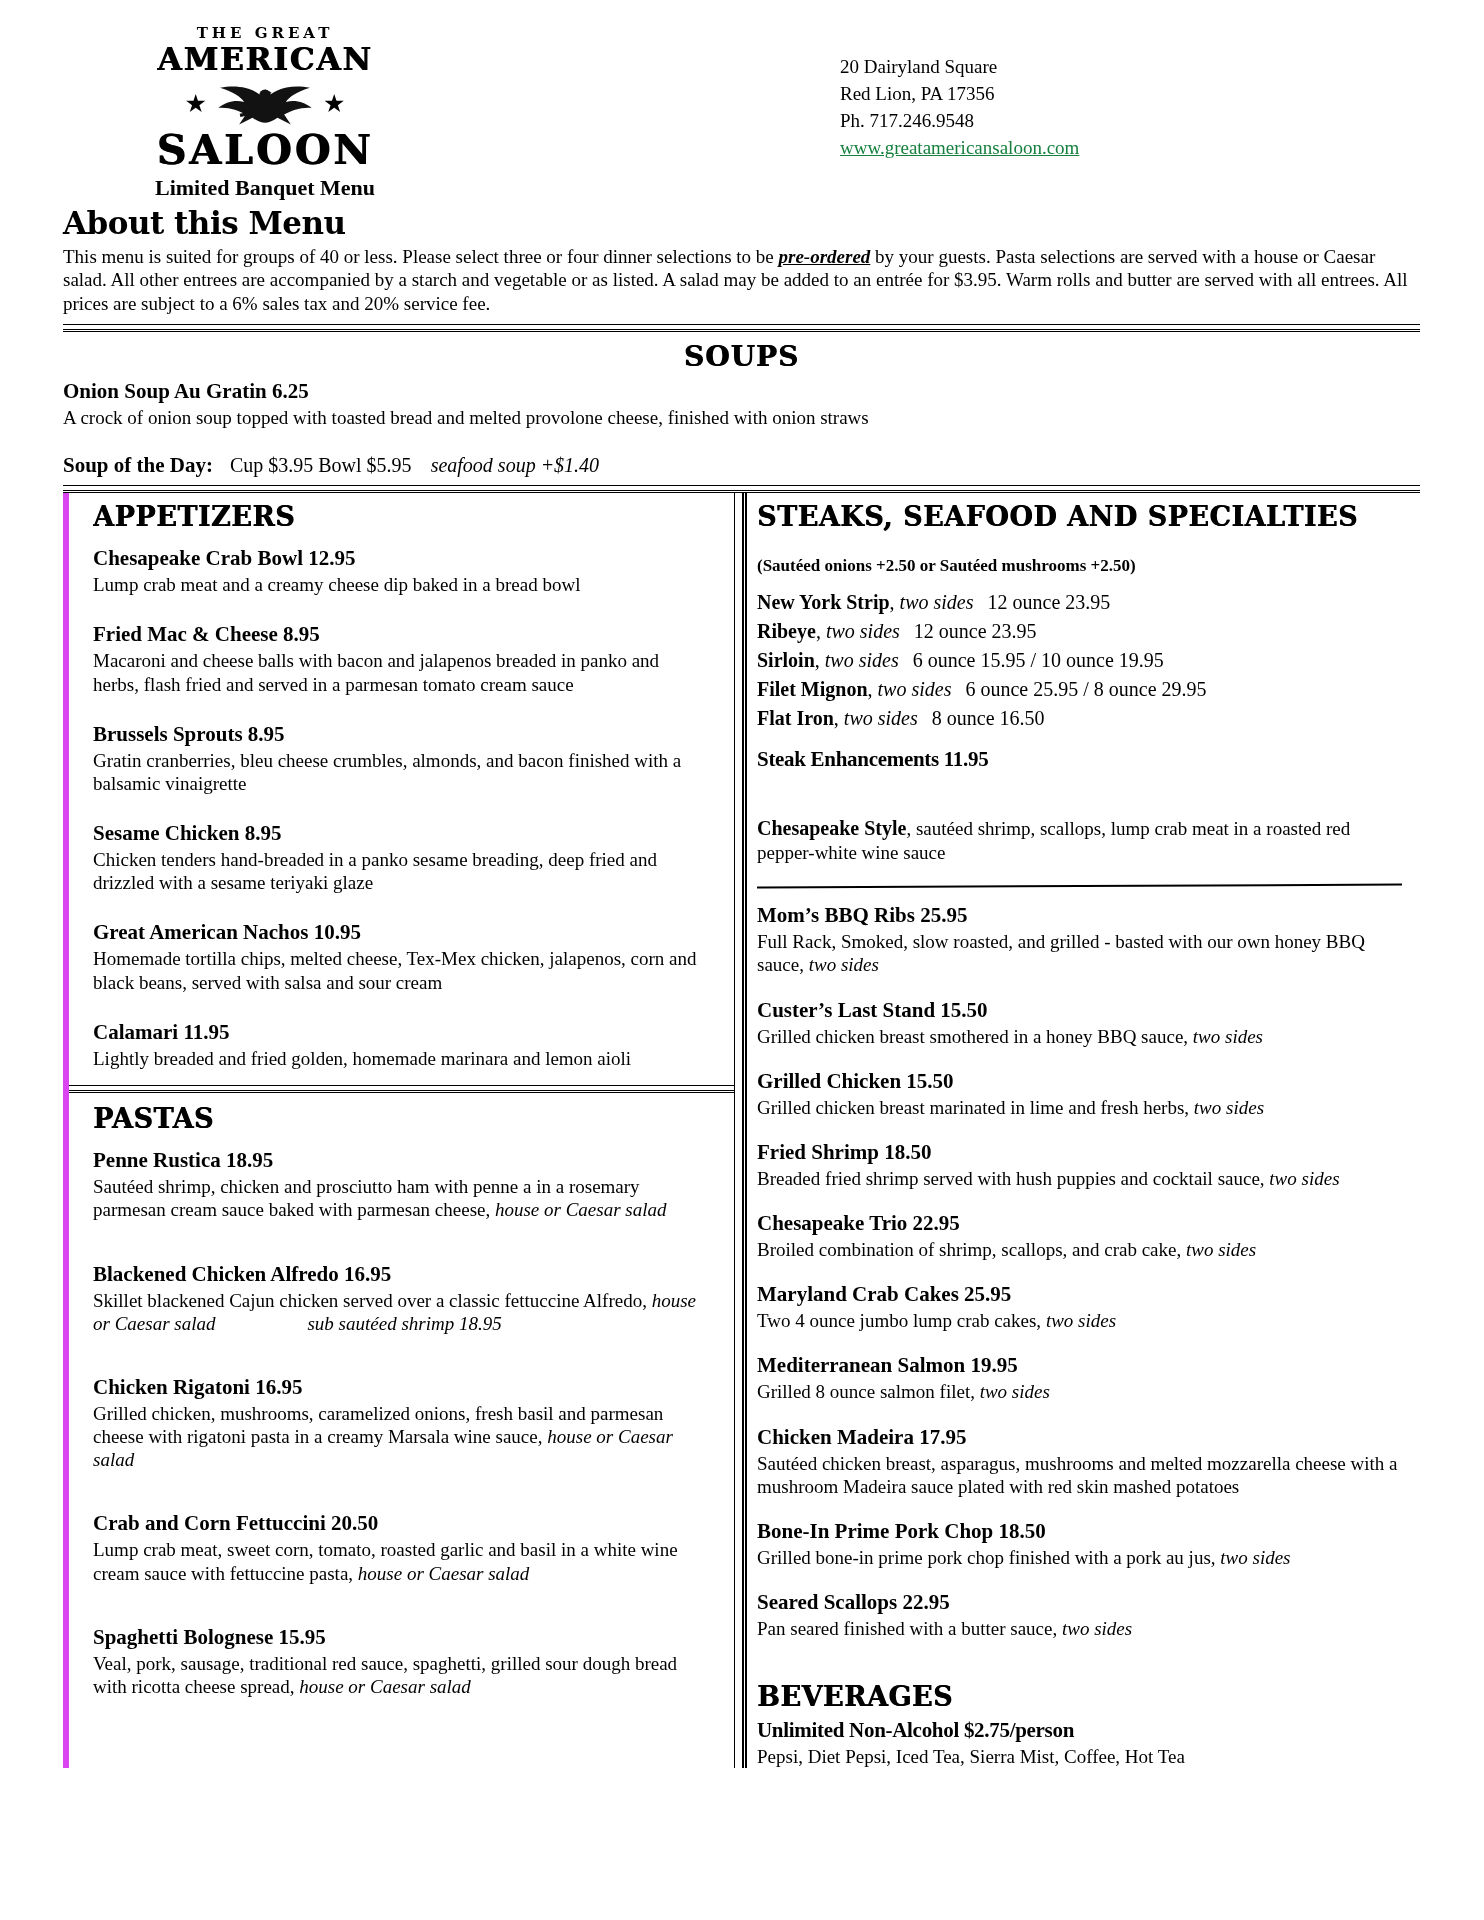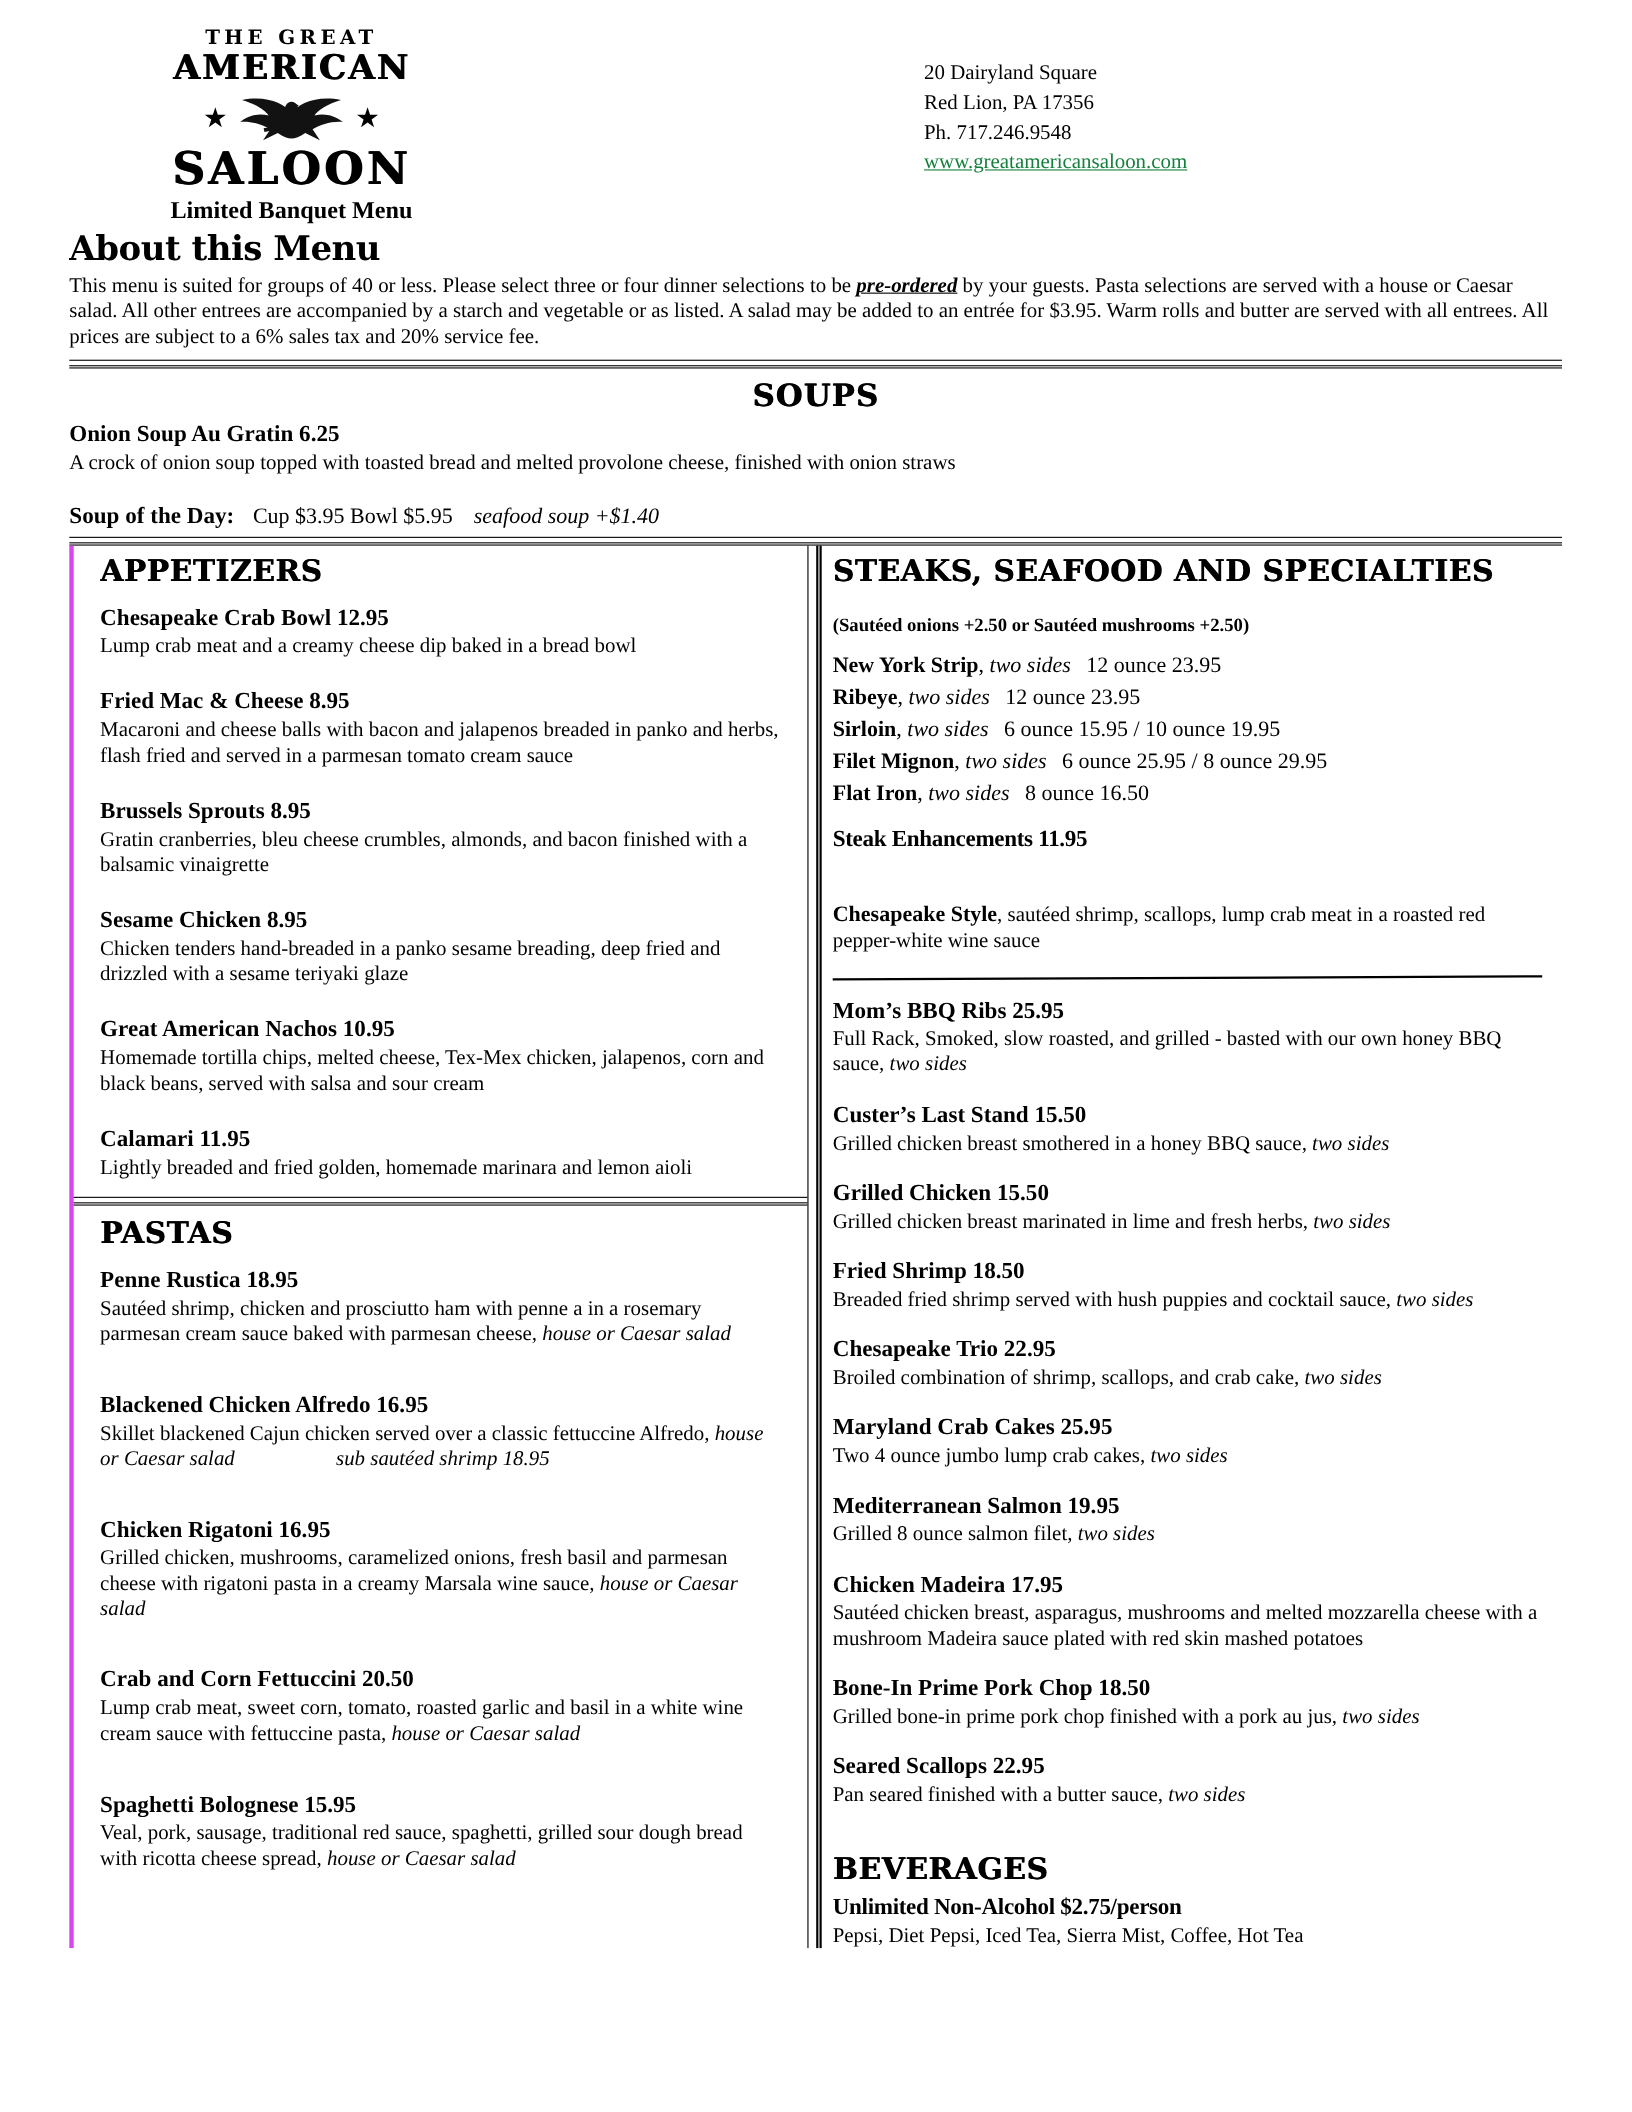--- a/index.html
+++ b/index.html
@@ -3,21 +3,21 @@
 <meta charset="utf-8">
 <style>
   html,body{margin:0;padding:0;background:#f0f0f0;}
   .page{width:1484px;height:1920px;margin:0 auto;background:#ffffff;color:#000;
         font-family:"Liberation Serif", serif;box-sizing:border-box;
         padding:26px 64px 0 63px;overflow:hidden;position:relative;}
   
   .hdr{display:flex;align-items:flex-start;}
   .logo{width:260px;margin-left:72px;text-align:center;line-height:1;
         font-family:"DejaVu Serif", serif;}
-  .logo-top{font-size:18px;font-weight:bold;letter-spacing:4px;margin-bottom:3px;}
+  .logo-top{font-size:15px;font-weight:bold;letter-spacing:4px;margin-bottom:3px;}
   .logo-american{font-size:31px;font-weight:bold;letter-spacing:2px;
                  text-shadow:1px 0 0 #000;}
   .eagle-row{display:flex;align-items:center;justify-content:center;gap:8px;margin:2px 0 0;}
   .star{font-size:25px;line-height:1;}
   .logo-saloon{font-size:41px;font-weight:bold;letter-spacing:3px;margin-top:0px;
                text-shadow:1px 0 0 #000;}
   .tagline{font-size:22px;font-weight:bold;margin-top:6px;letter-spacing:0px;
            font-family:"Liberation Serif", serif;}
   .address{margin-left:445px;padding-top:28px;font-size:19px;line-height:1.42;}
   .address a{color:#15803d;text-decoration:underline;}
@@ -34,21 +34,21 @@
   .soups-title{text-align:center;font-size:28px;font-weight:bold;margin:8px 0 6px;
                letter-spacing:1px;font-family:"DejaVu Serif", serif;text-shadow:0.6px 0 0 #000;}
   .head{font-size:21px;font-weight:bold;margin-bottom:2px;}
   .desc{font-size:19px;line-height:1.22;}
   .sod{margin-top:24px;font-size:20px;}
   .sod .lbl{font-weight:bold;font-size:21px;}
   .sod .prices{margin-left:12px;}
   .sod .note{margin-left:14px;font-style:italic;}
   
   .columns{display:flex;align-items:stretch;min-height:1272px;}
-  .left-col{width:672px;box-sizing:border-box;border-left:4px solid #d946ef;
+  .left-col{width:672px;box-sizing:border-box;border-left:6px solid #d946ef;
             border-right:1px solid #000;padding:6px 26px 0 24px;}
   .vrule{width:0;border-left:5px double #000;margin-left:7px;}
   .right-col{flex:1;max-width:688px;box-sizing:border-box;padding:6px 14px 0 10px;}
   .sec-title{font-size:27px;font-weight:bold;margin:2px 0 14px;letter-spacing:0.5px;
              font-family:"DejaVu Serif", serif;text-shadow:0.6px 0 0 #000;}
   .appetizers{height:586px;overflow:hidden;}
   .rule-inner{margin:0 -26px 0 -24px;}
   .pastas{padding-top:8px;}
   .item{margin-bottom:26px;}
   .item.pa{margin-bottom:40px;}

